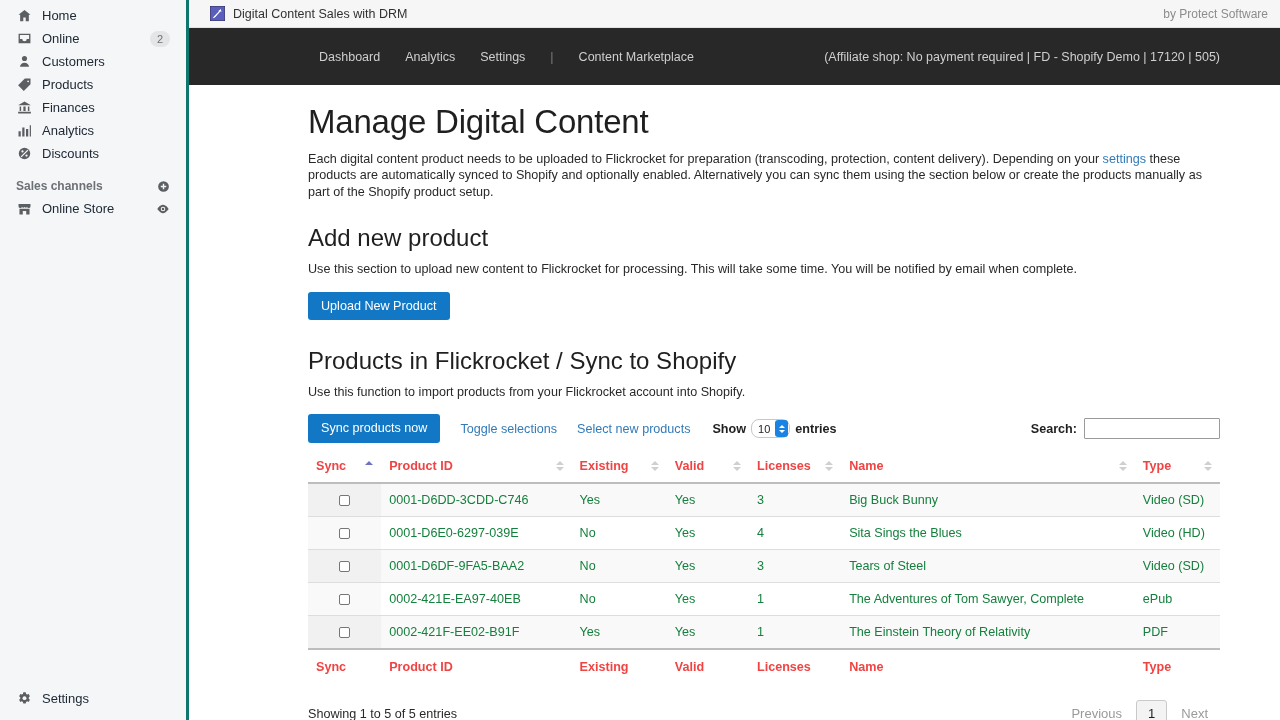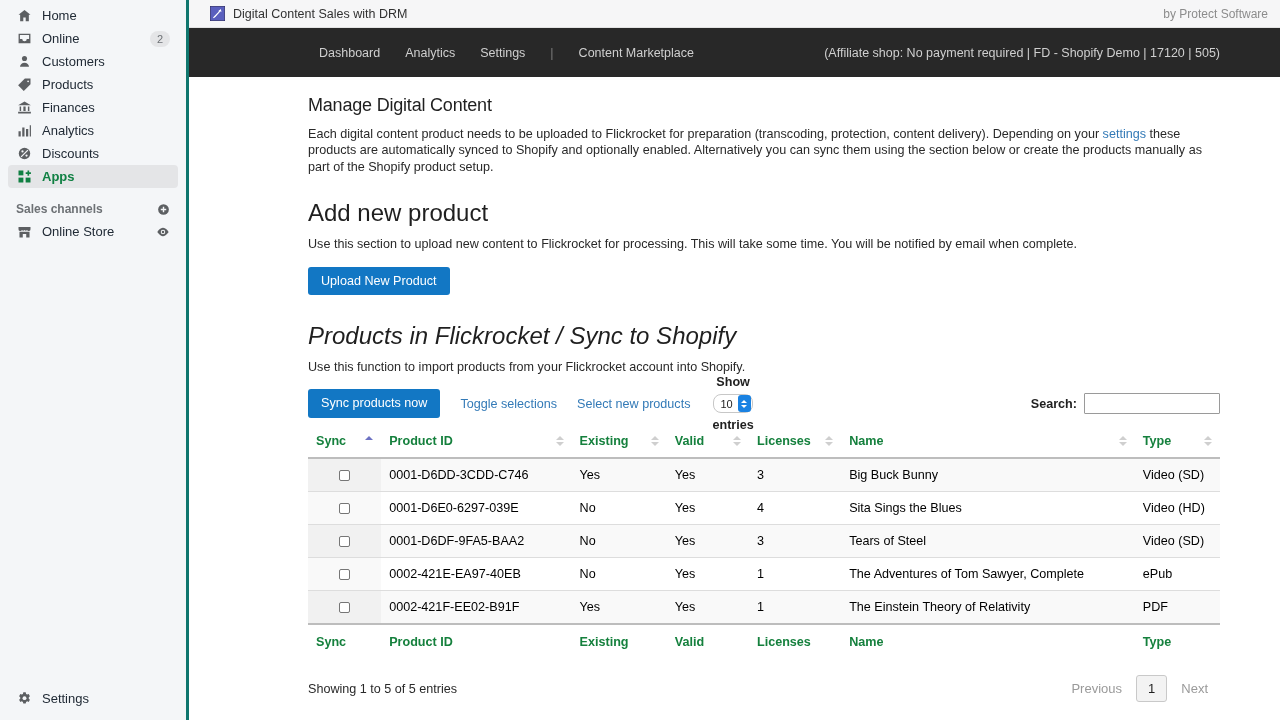--- a/index.html
+++ b/index.html
@@ -45,51 +45,51 @@
   .main{flex:1;height:720px;overflow:hidden;position:relative;background:#fff;}
   .app-bar{
     height:28px;background:#f6f6f7;border-bottom:1px solid #e3e3e3;
     display:flex;align-items:center;padding:0 12px 0 21px;box-sizing:border-box;
   }
   .app-logo{width:15px;height:15px;margin-right:8px;flex:0 0 15px;}
   .app-title{font-size:12.5px;color:#313131;}
   .app-by{margin-left:auto;font-size:12px;color:#8c8c8c;}
 
   .topnav{
-    height:49px;background:#282828;display:flex;align-items:center;
+    height:57px;background:#282828;display:flex;align-items:center;
     padding-left:130px;box-sizing:border-box;color:#cfcfcf;font-size:12.5px;
   }
   .topnav a{color:#cfcfcf;text-decoration:none;margin-right:25px;cursor:pointer;}
   .topnav .sep{color:#7a7a7a;margin-right:25px;}
   .topnav .shopinfo{margin-left:auto;padding-right:60px;color:#cfcfcf;font-size:12.5px;white-space:nowrap;}
 
   .content{padding:0 0 0 0;height:643px;overflow:hidden;position:relative;}
   .inner{padding:18px 60px 0 119px;}
 
-  h1.page-title{font-size:18px;font-weight:400;margin:0 0 10px 0;letter-spacing:-0.2px;color:#1f1f1f;}
+  h1.page-title{font-size:33px;font-weight:400;margin:0 0 10px 0;letter-spacing:-0.2px;color:#1f1f1f;}
   h2.sec-title{font-size:24px;font-weight:400;margin:24px 0 9px 0;color:#1f1f1f;}
-  h2.sec-title.tight{margin-top:27px;font-style:italic;}
+  h2.sec-title.tight{margin-top:27px;}
   p.body{font-size:12.6px;line-height:16.4px;margin:0 0 0 0;color:#292929;max-width:913px;}
   a.link{color:#337ab7;text-decoration:none;cursor:pointer;}
 
   .btn-primary{
     display:inline-block;background:#1277c4;color:#fff;border:none;border-radius:3px;
     font-size:12.6px;padding:8px 13px;margin-top:14px;cursor:pointer;
     font-family:"Liberation Sans", sans-serif;line-height:1;
   }
 
   
   .tbl-toolbar{display:flex;align-items:center;margin-top:14px;position:relative;height:28px;}
   .btn-sync{
     background:#1277c4;color:#fff;border:none;border-radius:3px;
     font-size:12.6px;padding:8px 13px;cursor:pointer;line-height:1;
     font-family:"Liberation Sans", sans-serif;
   }
   .tl-link{color:#337ab7;font-size:12.6px;margin-left:20px;cursor:pointer;text-decoration:none;}
-  .show-entries{margin-left:22px;font-size:12.6px;font-weight:700;color:#1f1f1f;display:flex;align-items:center;gap:5px;flex-direction:column;}
+  .show-entries{margin-left:22px;font-size:12.6px;font-weight:700;color:#1f1f1f;display:flex;align-items:center;gap:5px;}
   .sel-wrap{
     display:inline-flex;align-items:center;border:1px solid #c7c7c7;border-radius:8px;
     background:#fff;height:19px;padding:0 0 0 6px;box-sizing:border-box;
   }
   .sel-wrap .val{font-size:11px;font-weight:400;color:#1f1f1f;padding-right:5px;}
   .stepper{
     width:13px;height:17px;background:#1a82e2;border-radius:3px;margin-right:1px;
     display:flex;flex-direction:column;align-items:center;justify-content:center;gap:2px;cursor:pointer;
   }
   .stepper i{display:block;width:0;height:0;border-left:3px solid transparent;border-right:3px solid transparent;}
@@ -98,27 +98,27 @@
   .search-box{position:absolute;right:0;display:flex;align-items:center;gap:7px;}
   .search-box label{font-size:12.6px;font-weight:700;color:#1f1f1f;}
   .search-box input{
     width:136px;height:21px;border:1px solid #9a9a9a;border-radius:1px;background:#fff;
     font-size:12px;padding:0 4px;box-sizing:border-box;font-family:"Liberation Sans", sans-serif;
   }
 
   
   table.dt{width:100%;border-collapse:collapse;margin-top:10px;table-layout:fixed;}
   table.dt th{
-    font-size:12.6px;font-weight:700;text-align:left;color:#15803d;
+    font-size:12.6px;font-weight:700;text-align:left;color:#ef4444;
     padding:6px 8px 9px 8px;border-bottom:2px solid #bdbdbd;position:relative;
     box-sizing:border-box;
   }
   table.dt tfoot th{border-bottom:none;border-top:2px solid #bdbdbd;padding-top:10px;}
   table.dt td{
-    font-size:12.6px;padding:9px 8px;color:#000000;border-bottom:1px solid #dddddd;
+    font-size:12.6px;padding:9px 8px;color:#15803d;border-bottom:1px solid #dddddd;
     box-sizing:border-box;
   }
   table.dt tbody tr.odd td{background:#f9f9f9;}
   table.dt tbody tr.even td{background:#ffffff;}
   table.dt tbody tr.odd td.sorted{background:#f1f1f1;}
   table.dt tbody tr.even td.sorted{background:#f9f9f9;}
   .sort-ar{position:absolute;right:8px;top:50%;transform:translateY(-50%);width:8px;height:12px;}
   .sort-ar i{display:block;width:0;height:0;border-left:4px solid transparent;border-right:4px solid transparent;margin:0 auto;}
   .sort-ar i.up{border-bottom:4px solid #cfcfcf;margin-bottom:2px;}
   .sort-ar i.dn{border-top:4px solid #cfcfcf;}
@@ -217,31 +217,20 @@
             <svg width="15" height="15" viewBox="0 0 20 20">
               <circle cx="10" cy="10" r="7.6" fill="#5c5f62"></circle>
               <path stroke="#f4f6f8" stroke-width="1.7" d="M5.5 14.5 14.5 5.5"></path>
               <circle cx="7.3" cy="7.3" r="1.5" fill="#f4f6f8"></circle>
               <circle cx="12.7" cy="12.7" r="1.5" fill="#f4f6f8"></circle>
             </svg>
           </span>
         <span class="nav-label">Discounts</span>
       </div>
 
-      <div class="nav-item active">
-        <span class="ico">
-            <svg width="15" height="15" viewBox="0 0 20 20">
-              <rect x="2" y="2" width="6.5" height="6.5" fill="#108043"></rect>
-              <rect x="2" y="11.5" width="6.5" height="6.5" fill="#108043"></rect>
-              <rect x="11.5" y="11.5" width="6.5" height="6.5" fill="#108043"></rect>
-              <path fill="#108043" d="M14 2h2.2v2.4H18.6v2.2H16.2V9H14V6.6h-2.4V4.4H14z"></path>
-            </svg>
-          </span>
-        <span class="nav-label">Apps</span>
-      </div>
 
       <div class="section-head">
         <span>Sales channels</span>
         <span class="plus">
             <svg width="13" height="13" viewBox="0 0 20 20">
               <circle cx="10" cy="10" r="8.2" fill="#5c5f62"></circle>
               <path stroke="#f4f6f8" stroke-width="2.2" d="M10 5.8v8.4M5.8 10h8.4"></path>
             </svg>
           </span>
       </div>

